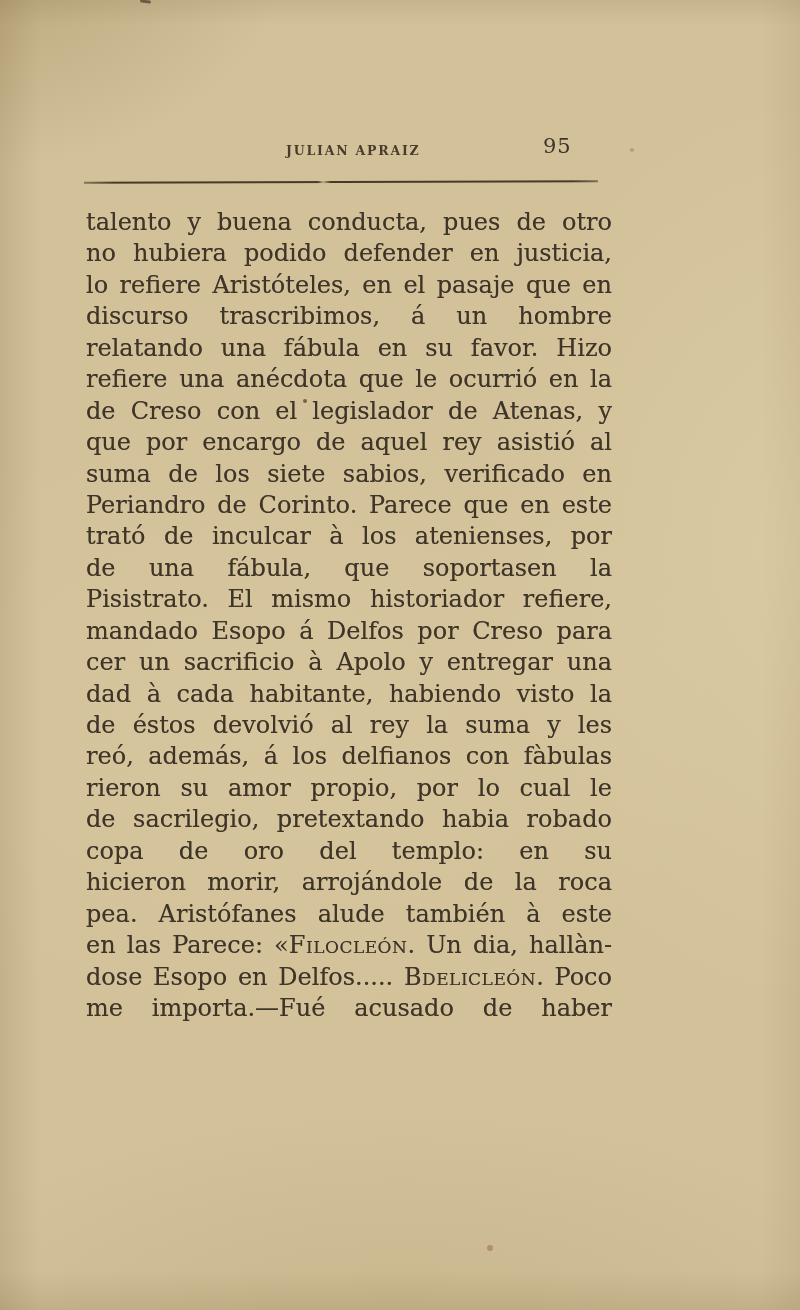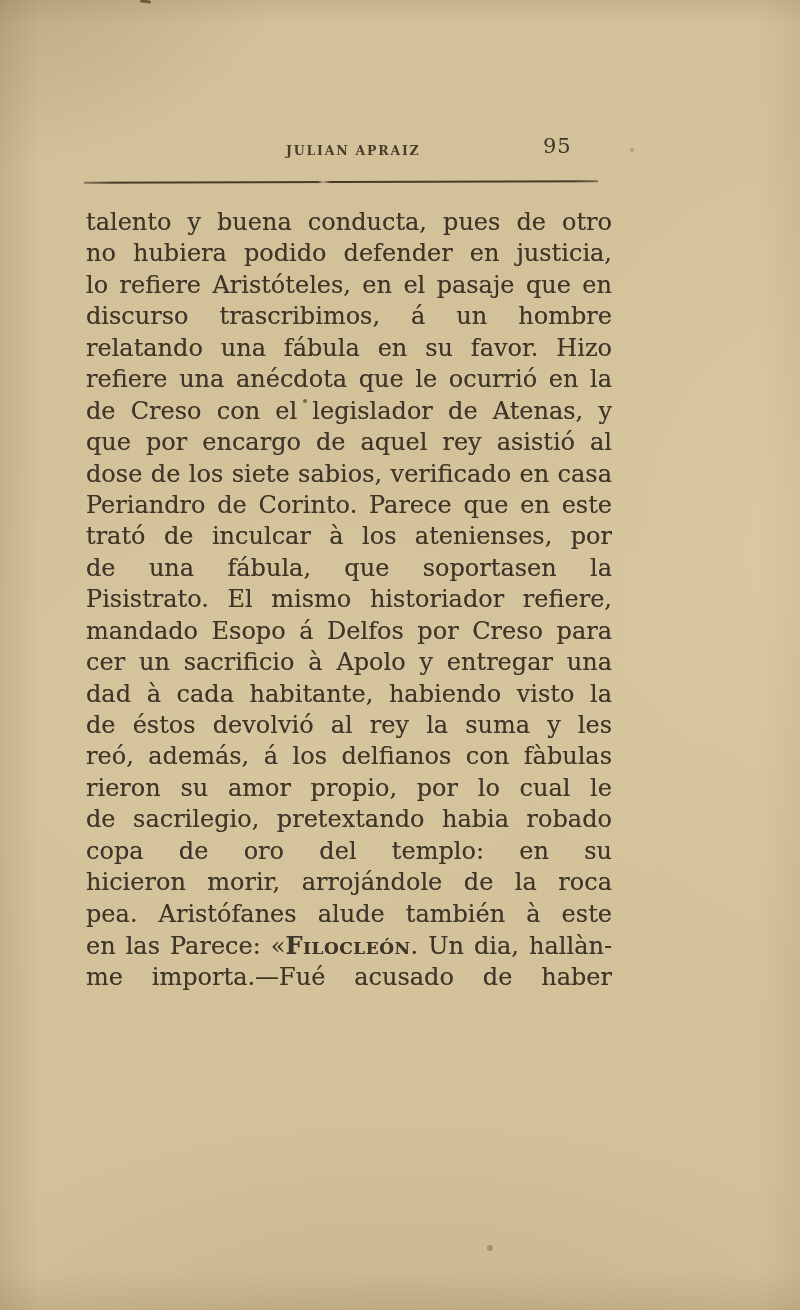--- a/index.html
+++ b/index.html
@@ -39,21 +39,21 @@
     position:absolute;left:86px;top:207px;width:526px;
     font-size:24px;color:#3e3428;
     text-shadow:0 0 0.6px rgba(62,52,40,0.5);
   }
   .line{
     height:31.45px;line-height:31.45px;overflow:hidden;
     text-align:justify;white-space:normal;
   }
   .line::after{content:"";display:inline-block;width:100%;}
   .it{}
-  .sc{font-variant:small-caps;letter-spacing:0.5px;font-weight:bold;}
+  .sc{font-variant:small-caps;letter-spacing:0.5px;}
   .speck{position:absolute;border-radius:50%;}
   .speck-top{left:140px;top:0;width:11px;height:3px;background:#564732;opacity:.8;border-radius:2px;transform:rotate(8deg);}
   .speck-red{left:487px;top:1245px;width:6px;height:6px;background:#9a6a4a;opacity:.55;}
   .speck-ink{left:303px;top:399px;width:4px;height:4px;background:#4a3c2b;opacity:.7;}
   .speck-faint{left:630px;top:148px;width:4px;height:4px;background:#7a6544;opacity:.35;}
 </style>
 </head>
 <body>
 
 <div class="paper">
@@ -62,35 +62,36 @@
   <div class="header-rule"></div>
   <div class="page-text">
       <div class="line"><span>talento y buena conducta, pues de otro modo</span></div>
       <div class="line"><span>no hubiera podido defender en justicia, como</span></div>
       <div class="line"><span>lo refiere Aristóteles, en el pasaje que en otro</span></div>
       <div class="line"><span>discurso trascribimos, á un hombre acusado,</span></div>
       <div class="line"><span>relatando una fábula en su favor. Hizo largos</span></div>
       <div class="line"><span>refiere una anécdota que le ocurrió en la córte</span></div>
       <div class="line"><span>de Creso con el legislador de Atenas, y añade</span></div>
       <div class="line"><span>que por encargo de aquel rey asistió al ban-</span></div>
-      <div class="line"><span>dose de los </span><span class="it">siete sabios</span><span>, verificado en casa de</span></div>
+      <div class="line"><span>suma de los </span><span class="it">siete sabios</span><span>, verificado en casa de</span></div>
       <div class="line"><span>Periandro de Corinto. Parece que en este viaje</span></div>
       <div class="line"><span>trató de inculcar à los atenienses, por medio</span></div>
       <div class="line"><span>de una fábula, que soportasen la dominación de</span></div>
       <div class="line"><span>Pisistrato. El mismo historiador refiere, que</span></div>
       <div class="line"><span>mandado Esopo á Delfos por Creso para ofre-</span></div>
       <div class="line"><span>cer un sacrificio à Apolo y entregar una canti-</span></div>
       <div class="line"><span>dad à cada habitante, habiendo visto la codicia</span></div>
       <div class="line"><span>de éstos devolvió al rey la suma y les asende_</span></div>
       <div class="line"><span>reó, además, á los delfianos con fàbulas que hi-</span></div>
       <div class="line"><span>rieron su amor propio, por lo cual le acusaron</span></div>
       <div class="line"><span>de sacrilegio, pretextando habia robado una</span></div>
       <div class="line"><span>copa de oro del templo: en su consecuencia le</span></div>
       <div class="line"><span>hicieron morir, arrojándole de la roca Hyam-</span></div>
       <div class="line"><span>pea. Aristófanes alude también à este hecho</span></div>
       <div class="line"><span>en las </span><span class="it">Parece</span><span>: «</span><span class="sc">Filocleón</span><span>. Un dia, hallàn-</span></div>
+      <div class="line"><span>dose Esopo en Delfos..... </span><span class="sc">Bdelicleón</span><span>. Poco</span></div>
       <div class="line"><span>me importa.—Fué acusado de haber robado</span></div>
     </div>
   <div class="speck speck-top"></div>
   <div class="speck speck-red"></div>
   <div class="speck speck-ink"></div>
   <div class="speck speck-faint"></div>
 </div>
 
 </body></html>

